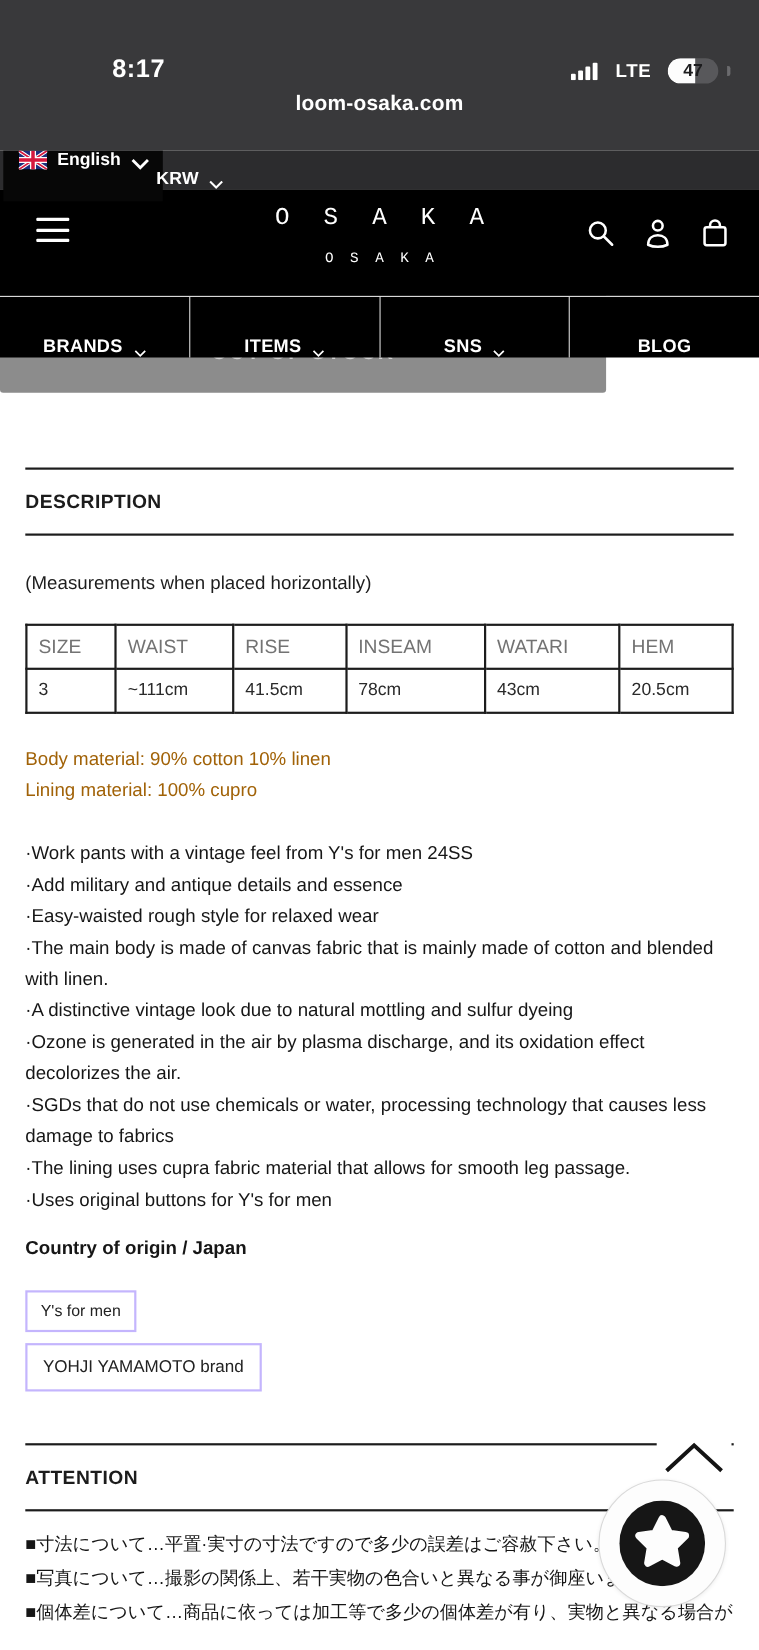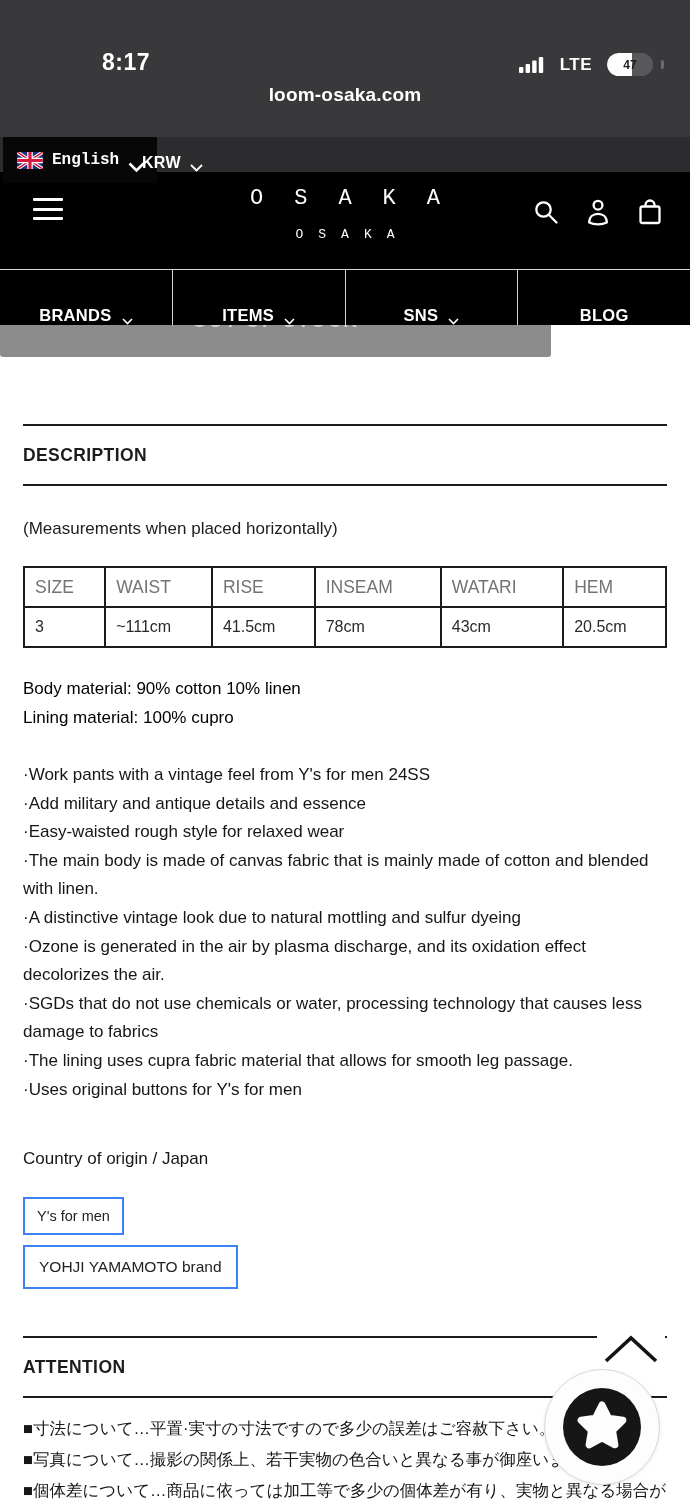--- a/index.html
+++ b/index.html
@@ -8,28 +8,28 @@
   .page { position:relative; width:690px; height:1500px; margin:0 auto; overflow:hidden; background:#fff; }
 
   
   .topbar { background:#39393b; }
   .status-row { height:84px; display:flex; align-items:flex-end; justify-content:space-between; padding:0 26px 8px 102px; }
   .time { color:#fff; font-size:23px; font-weight:bold; letter-spacing:.5px; }
   .status-right { display:flex; align-items:center; gap:15px; }
   .lte { color:#fff; font-size:17px; font-weight:bold; letter-spacing:.5px; }
   .battery { position:relative; width:46px; height:23px; border-radius:12px; background:#58585b; overflow:hidden; }
   .battery .fill { position:absolute; left:0; top:0; bottom:0; width:25px; background:#fdfdfd; border-radius:12px 0 0 12px; }
-  .battery .pct { position:absolute; inset:0; display:flex; align-items:center; justify-content:center; color:#1c1c1e; font-size:12px; font-weight:bold; }
+  .battery .pct { position:absolute; inset:0; display:flex; align-items:center; justify-content:center; color:#1c1c1e; font-size:16px; font-weight:bold; }
   .bat-nub { width:3px; height:9px; background:#6b6b6e; border-radius:0 2px 2px 0; margin-left:-7px; }
   .url-row { height:53px; display:flex; align-items:flex-start; justify-content:center; }
   .url { color:#fff; font-size:19px; font-weight:bold; letter-spacing:.2px; }
 
   
   .locale-bar { position:relative; height:35px; background:#2c2c2e; z-index:6; }
-  .lang-box { position:absolute; left:3px; top:0; height:46px; background:#070707; display:flex; align-items:center; gap:9px; padding:0 12px 0 14px;font-family:Liberation Mono, monospace; }
+  .lang-box { position:absolute; left:3px; top:0; height:46px; background:#070707; display:flex; align-items:flex-start; gap:9px; padding:0 12px 0 14px; }
   .lang-label { color:#fff; font-size:16px; font-weight:bold; }
   .lang-chevron { transform:translateY(7px); }
   .currency { position:absolute; left:142px; top:0; height:35px; display:flex; align-items:flex-end; gap:9px; }
   .currency-label { color:#fff; font-size:16px; font-weight:bold; letter-spacing:.3px; }
 
   
   .site-header { position:relative; height:97px; background:#000; z-index:5; }
   .hamburger { position:absolute; left:33px; top:24px; width:30px; height:26px; display:flex; flex-direction:column; justify-content:space-between; padding:2px 0; cursor:pointer; }
   .hamburger span { display:block; height:3px; background:#fff; border-radius:1px; }
   .logo { position:absolute; left:0; right:0; top:14px; text-align:center; color:#fff; font-family:"Liberation Mono","DejaVu Sans Mono",monospace; }
@@ -53,26 +53,26 @@
   .rule { border:none; border-top:2px solid #1c1c1c; }
   .section-head { margin-top:63px; }
   .section-title { font-size:17.5px; font-weight:bold; letter-spacing:.4px; padding:19px 0 18px; color:#1c1c1c; }
   .note { margin-top:33px; font-size:17px; color:#1d1d1d; }
 
   table.sizes { width:100%; border-collapse:collapse; margin-top:27px; }
   table.sizes th, table.sizes td { border:2px solid #1c1c1c; text-align:left; padding-left:10px; font-weight:normal; }
   table.sizes th { height:40px; font-size:17.5px; color:#737373; }
   table.sizes td { height:40px; font-size:16px; color:#2a2a2a; }
 
-  .materials { margin-top:26px; font-size:17px; line-height:29px; color:#000000; }
+  .materials { margin-top:26px; font-size:17px; line-height:29px; color:#a16207; }
   .bullets { margin-top:29px; }
   .bullets p { font-size:17px; line-height:28.6px; color:#161616; }
-  .origin { margin-top:45px; font-size:17px; color:#161616; }
-
-  .tag-btn { display:block; background:#fff; border:2px solid #3b82f6; color:#222; font-family:inherit; cursor:pointer; text-align:left; }
+  .origin { margin-top:20px; font-size:17px; color:#161616;font-weight:bold; }
+
+  .tag-btn { display:block; background:#fff; border:2px solid #c4b5fd; color:#222; font-family:inherit; cursor:pointer; text-align:left; }
   .tag-1 { margin-top:28px; font-size:14.5px; padding:9px 12px; }
   .tag-2 { margin-top:10px; font-size:15.5px; padding:11px 14px; }
 
   
   .attention { position:relative; margin-top:47px; }
   .back-top { position:absolute; right:2px; top:-6px; background:#fff; padding:4px 6px 8px; cursor:pointer; z-index:3; }
   .attention .notes { padding-top:15px; }
   .attention .notes p { font-size:16.5px; line-height:31px; color:#161616; }
 
   .star-widget { position:absolute; right:7px; top:33px; width:116px; height:116px; background:#fdfdfd; border:1px solid #d9d9d9; border-radius:50%; display:flex; align-items:center; justify-content:center; cursor:pointer; z-index:4; box-shadow:0 1px 4px rgba(0,0,0,.08); }

